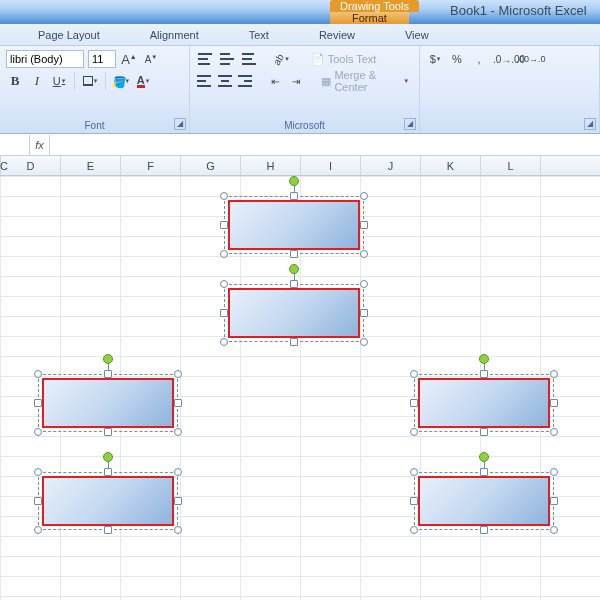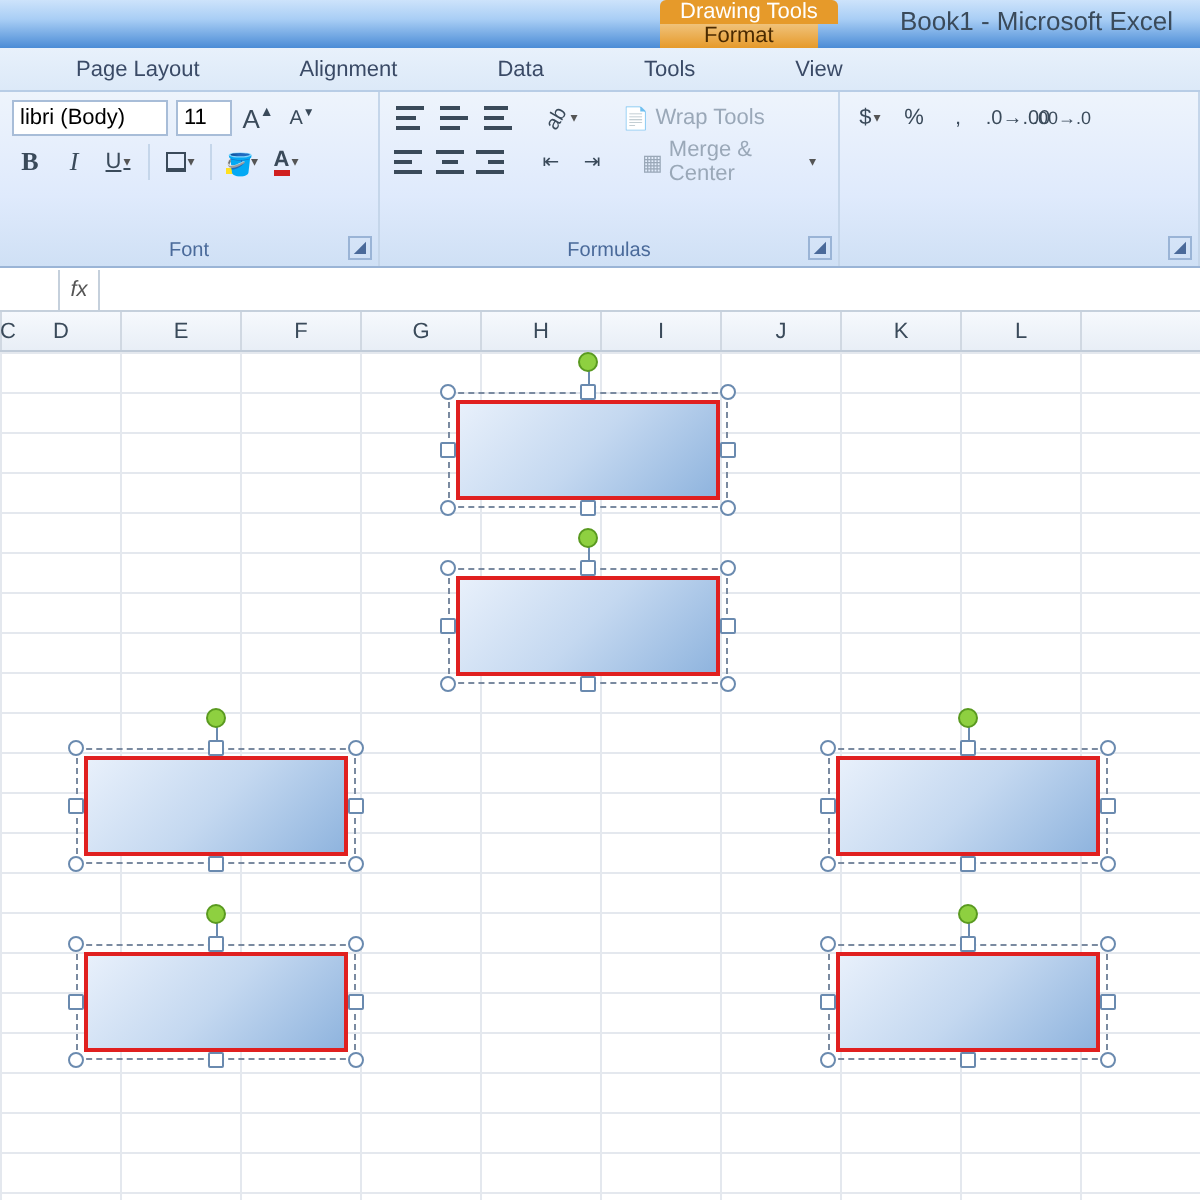--- a/index.html
+++ b/index.html
@@ -59,22 +59,22 @@
   <div class="context-tab-wrap">
     <div class="context-tab-title">Drawing Tools</div>
   </div>
   <div class="context-tab">Format</div>
   <div class="win-title">Book1 - Microsoft Excel</div>
 </div>
 
 <div class="tabsrow">
   <span>Page Layout</span>
   <span>Alignment</span>
-  <span>Data</span>
-  <span>Tools</span>
+  <span>Text</span>
+  <span>Review</span>
   <span>View</span>
 </div>
 
 <div class="ribbon">
 
   <div class="group" style="width:190px; position:relative;">
     <div class="group-controls">
       <div class="row">
         <input class="sel" style="width: 78px;" value="libri (Body)">
         <input class="sel" style="width: 28px;" value="11">
@@ -141,21 +141,21 @@
             </div>
           </div>
         <div style="width:6px"></div>
         <div class="btn">
             <span style="transform:rotate(-60deg);font-size:10px">ab</span>
             <span class="dd">▾</span>
           </div>
         <div style="width:8px"></div>
         <div class="btn disabled" style="width:auto;padding:0 4px">
           <span style="margin-right:3px">📄</span>
-          <span>Wrap Tools</span>
+          <span>Tools Text</span>
         </div>
       </div>
       <div class="row">
         <div class="btn">
             <div class="align-ico">
               <span></span>
               <span style="width:60%"></span>
               <span></span>
             </div>
           </div>
@@ -181,21 +181,21 @@
             <span style="font-size:10px">⇥</span>
           </div>
         <div style="width:4px"></div>
         <div class="btn disabled" style="width:auto;padding:0 4px">
           <span style="margin-right:3px">▦</span>
           <span>Merge &amp; Center</span>
             <span class="dd">▾</span>
         </div>
       </div>
     </div>
-    <div class="group-label">Formulas</div>
+    <div class="group-label">Microsoft</div>
     <div class="launcher">◢</div>
   </div>
 
   <div class="group" style="flex:1; position:relative;">
     <div class="group-controls">
       <div class="row disabled">
         <div class="btn">
             <span>$</span>
             <span class="dd">▾</span>
           </div>

